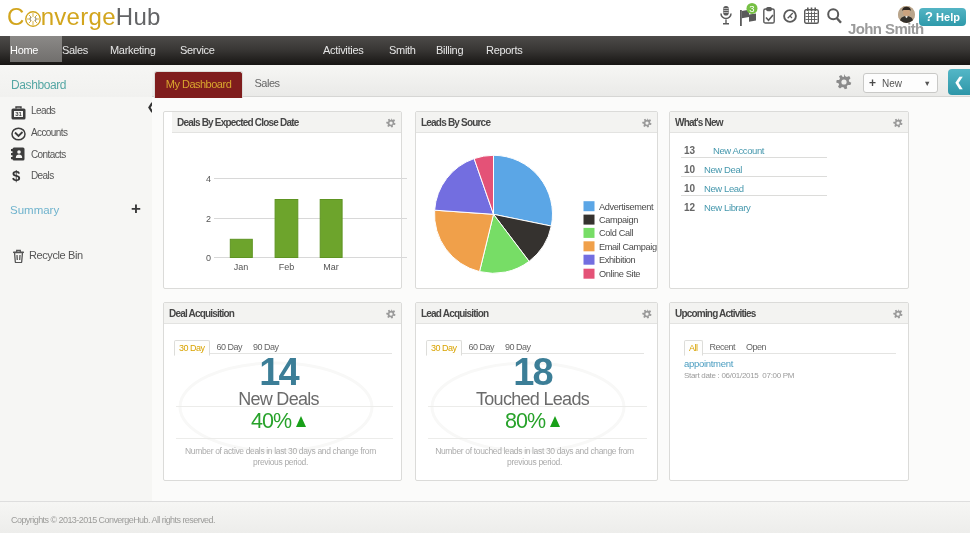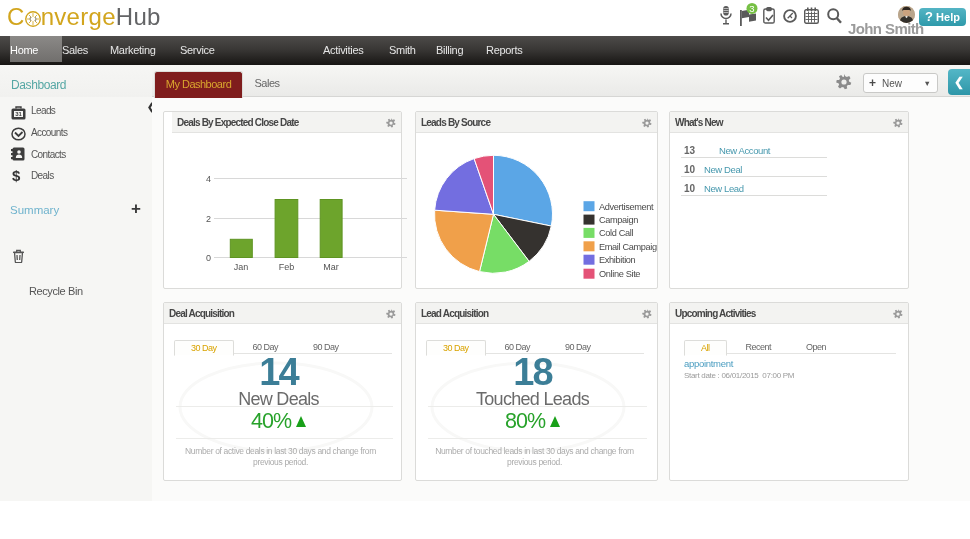--- a/index.html
+++ b/index.html
@@ -59,21 +59,21 @@
 #footer .txt { position:absolute; left:11px; top:13px; font-size:9px; letter-spacing:-0.55px; color:#9c9c9a; }
 .grayline { border-top:1px solid #ececea; position:absolute; }
 
 .wnrow { height:19px; line-height:19px; border-bottom:1px solid #dcdcda; padding-left:3px; }
 .wnrow.last { border-bottom:none; }
 .wnrow .num { font-size:10px; font-weight:bold; color:#666; display:inline-block; width:14px; }
 .wnrow .lnk { font-size:9.5px; letter-spacing:-0.4px; color:#4899ae; margin-left:6px; }
 
 .daytabs { position:absolute; left:10px; top:36px; width:218px; height:15px;
   border-bottom:1px solid #e4e4e2; font-size:10px; }
-.dtab { display:inline-block; height:15px; line-height:14px; text-align:center; padding:0 16px;
+.dtab { display:inline-block; height:15px; line-height:14px; text-align:center; padding:0 4px;
   margin-right:3px; color:#666; font-size:9px; letter-spacing:-0.5px; }
 .dtab.active { border:1px solid #ddddda; border-bottom:1px solid #fff; background:#fefefd;
   color:#d9a300; border-radius:2px 2px 0 0; position:relative; top:1px; height:16px; }
 .bignum { position:absolute; left:-4px; top:48px; width:100%; text-align:center;
   font-size:38px; letter-spacing:-2px; font-weight:bold; color:#3c7e97; }
 .biglabel { position:absolute; left:-4px; top:86px; width:100%; text-align:center;
   font-size:18px; letter-spacing:-0.7px; color:#6b6b6b; }
 .pct { position:absolute; left:-4px; top:106px; width:100%; text-align:center;
   font-size:21.5px; color:#27a22a; letter-spacing:-1px; }
 .pct .tri { display:inline-block; width:0; height:0; border-left:5.5px solid transparent;
@@ -225,21 +225,21 @@
   <div id="sideplus">+</div>
   <svg class="side-ico" style="top:249px;left:12px" width="13" height="14" viewBox="0 0 13 14">
       <g fill="none" stroke="#555" stroke-width="1.3">
         <path d="M2.5 3.5 h8 l-0.8 9.3 a1 1 0 0 1 -1 0.9 h-4.4 a1 1 0 0 1 -1 -0.9 Z"></path>
         <path d="M1 3.3 h11"></path>
         <path d="M4.7 3 v-1.6 h3.6 v1.6"></path>
         <line x1="5" y1="6" x2="5.3" y2="11"></line>
         <line x1="8" y1="6" x2="7.7" y2="11"></line>
       </g>
     </svg>
-  <div class="side-item" style="top:249px; left:29px; font-size:11px; letter-spacing:-0.4px;margin-top:36px;">Recycle Bin</div>
+  <div class="side-item" style="top:249px; left:29px; font-size:11px; letter-spacing:-0.4px;">Recycle Bin</div>
 
   <div id="content"></div>
 
   <div class="card" style="left:163px; top:111px; width:239px; height:178px;padding-left:8px;">
     <div class="hd">Deals By Expected Close Date<svg width="10" height="10" viewBox="0 0 16 16">
           <path fill="#9a9a9a" d="M8 0 L9.2 2.2 A6 6 0 0 1 10.8 2.9 L13.2 2 L14.5 4.2 L12.8 6 A6 6 0 0 1 13 7.5 L15.3 8.7 L14.4 11.1 L11.9 10.9 A6 6 0 0 1 10.8 12 L11.2 14.5 L8.8 15.3 L7.5 13.2 A6 6 0 0 1 6 12.9 L4 14.4 L2 12.8 L3.2 10.6 A6 6 0 0 1 2.5 9.2 L0.2 8.5 L0.7 6 L3.2 6 A6 6 0 0 1 4 4.6 L3 2.3 L5.2 1 L6.8 3 A6 6 0 0 1 8 2.8 Z"></path>
           <circle cx="8" cy="8" r="2.6" fill="#f3f3f1"></circle>
         </svg></div>
     <svg width="237" height="154" viewBox="0 0 237 154" style="display:block">
       <g stroke="#d8d8d8" stroke-width="1">
@@ -295,23 +295,24 @@
       </g>
     </svg>
   </div>
 
   <div class="card" style="left:669px; top:111px; width:240px; height:178px;">
     <div class="hd">What's New<svg width="10" height="10" viewBox="0 0 16 16">
           <path fill="#9a9a9a" d="M8 0 L9.2 2.2 A6 6 0 0 1 10.8 2.9 L13.2 2 L14.5 4.2 L12.8 6 A6 6 0 0 1 13 7.5 L15.3 8.7 L14.4 11.1 L11.9 10.9 A6 6 0 0 1 10.8 12 L11.2 14.5 L8.8 15.3 L7.5 13.2 A6 6 0 0 1 6 12.9 L4 14.4 L2 12.8 L3.2 10.6 A6 6 0 0 1 2.5 9.2 L0.2 8.5 L0.7 6 L3.2 6 A6 6 0 0 1 4 4.6 L3 2.3 L5.2 1 L6.8 3 A6 6 0 0 1 8 2.8 Z"></path>
           <circle cx="8" cy="8" r="2.6" fill="#f3f3f1"></circle>
         </svg></div>
     <div style="position:absolute; left:11px; top:27px; width:146px;">
-      <div class="wnrow"><span class="num">13</span><span class="lnk" style="margin-left:21px">New Account</span></div>
+      <div class="wnrow"><span class="num">13</span><span class="lnk" style="margin-left:15px">New Account</span></div>
       <div class="wnrow"><span class="num">10</span><span class="lnk">New Deal</span></div>
       <div class="wnrow"><span class="num">10</span><span class="lnk">New Lead</span></div>
+      <div class="wnrow last"><span class="num">12</span><span class="lnk">New Library</span></div>
     </div>
   </div>
 
   <div class="card" style="left:163px; top:302px; width:239px; height:179px;">
     <div class="hd">Deal Acquisition<svg width="10" height="10" viewBox="0 0 16 16">
           <path fill="#9a9a9a" d="M8 0 L9.2 2.2 A6 6 0 0 1 10.8 2.9 L13.2 2 L14.5 4.2 L12.8 6 A6 6 0 0 1 13 7.5 L15.3 8.7 L14.4 11.1 L11.9 10.9 A6 6 0 0 1 10.8 12 L11.2 14.5 L8.8 15.3 L7.5 13.2 A6 6 0 0 1 6 12.9 L4 14.4 L2 12.8 L3.2 10.6 A6 6 0 0 1 2.5 9.2 L0.2 8.5 L0.7 6 L3.2 6 A6 6 0 0 1 4 4.6 L3 2.3 L5.2 1 L6.8 3 A6 6 0 0 1 8 2.8 Z"></path>
           <circle cx="8" cy="8" r="2.6" fill="#f3f3f1"></circle>
         </svg></div>
     <div class="daytabs">
       <span class="dtab active">30 Day</span><span class="dtab">60 Day</span><span class="dtab">90 Day</span>
@@ -351,13 +352,16 @@
           <path fill="#9a9a9a" d="M8 0 L9.2 2.2 A6 6 0 0 1 10.8 2.9 L13.2 2 L14.5 4.2 L12.8 6 A6 6 0 0 1 13 7.5 L15.3 8.7 L14.4 11.1 L11.9 10.9 A6 6 0 0 1 10.8 12 L11.2 14.5 L8.8 15.3 L7.5 13.2 A6 6 0 0 1 6 12.9 L4 14.4 L2 12.8 L3.2 10.6 A6 6 0 0 1 2.5 9.2 L0.2 8.5 L0.7 6 L3.2 6 A6 6 0 0 1 4 4.6 L3 2.3 L5.2 1 L6.8 3 A6 6 0 0 1 8 2.8 Z"></path>
           <circle cx="8" cy="8" r="2.6" fill="#f3f3f1"></circle>
         </svg></div>
     <div class="daytabs" style="left:14px; width:212px;">
       <span class="dtab active">All</span><span class="dtab">Recent</span><span class="dtab">Open</span>
     </div>
     <div style="position:absolute; left:14px; top:55px; font-size:9.5px; letter-spacing:-0.3px; color:#4a9dc0;">appointment</div>
     <div style="position:absolute; left:14px; top:68px; font-size:8px; letter-spacing:-0.3px; color:#9b9b9b;">Start date : 06/01/2015&nbsp; 07:00 PM</div>
   </div>
 
+  <div id="footer">
+      <div class="txt">Copyrights © 2013-2015 ConvergeHub. All rights reserved.</div>
+    </div>
 </div>
 
 </body></html>

